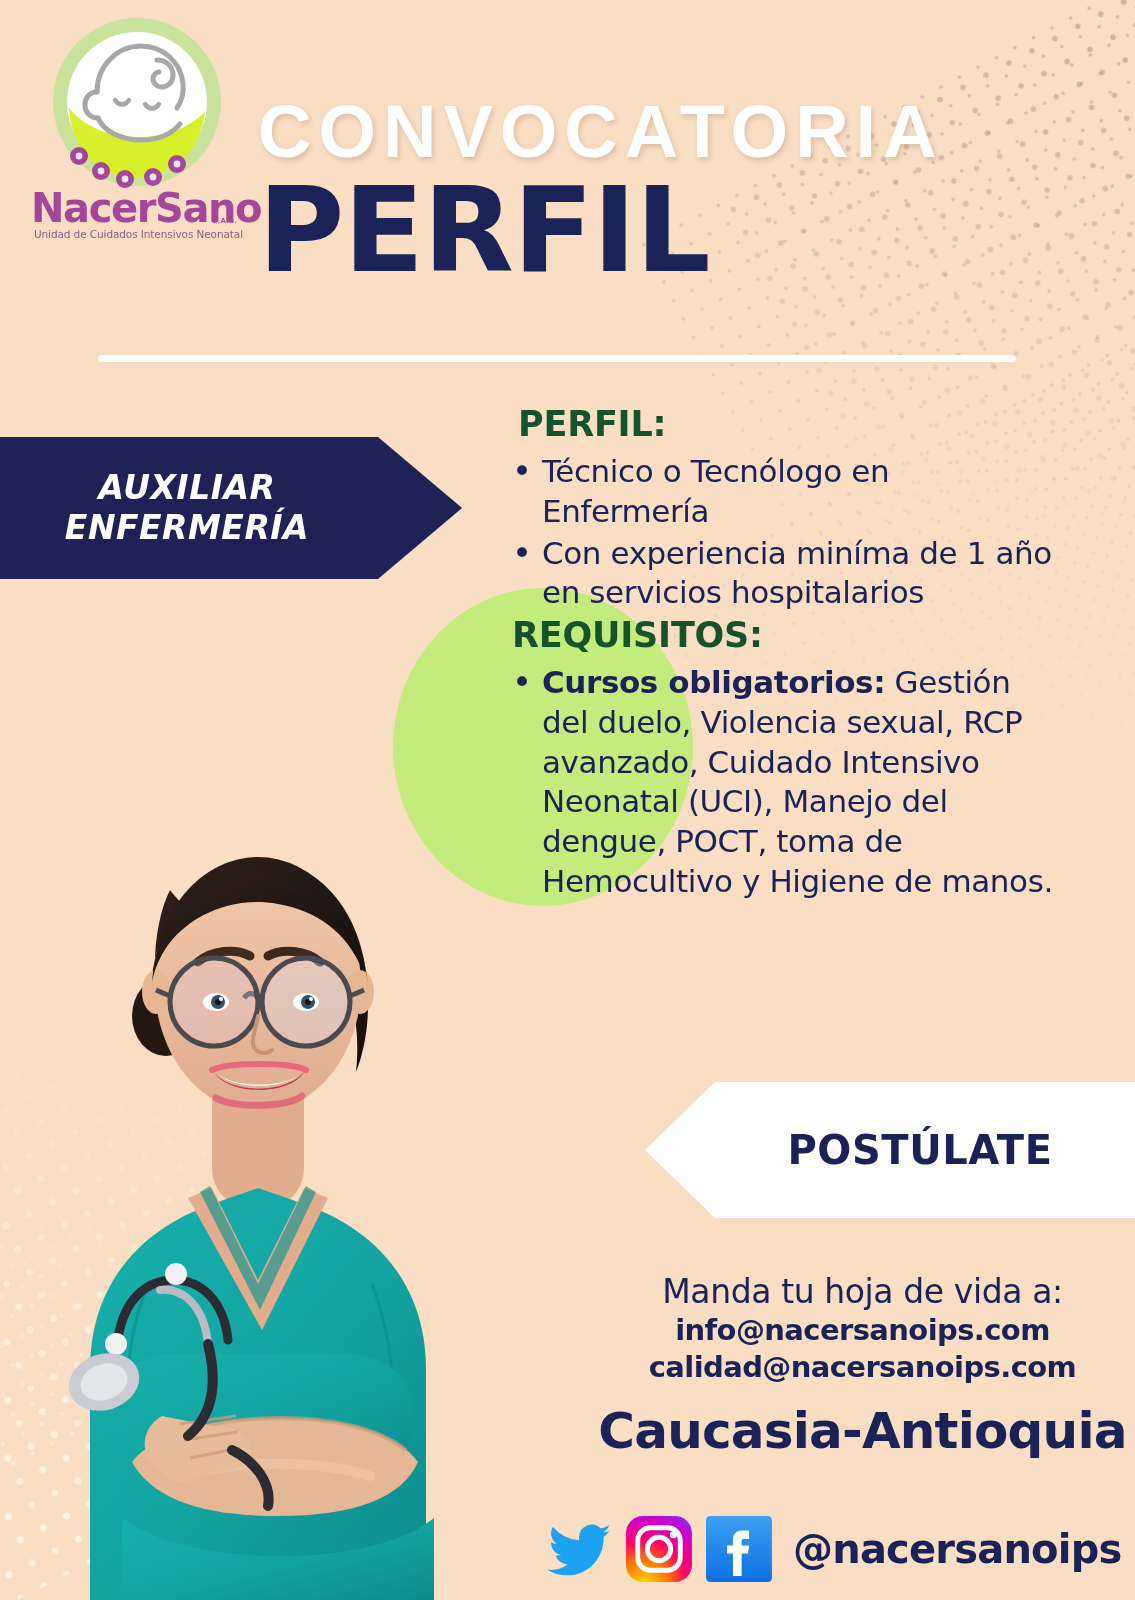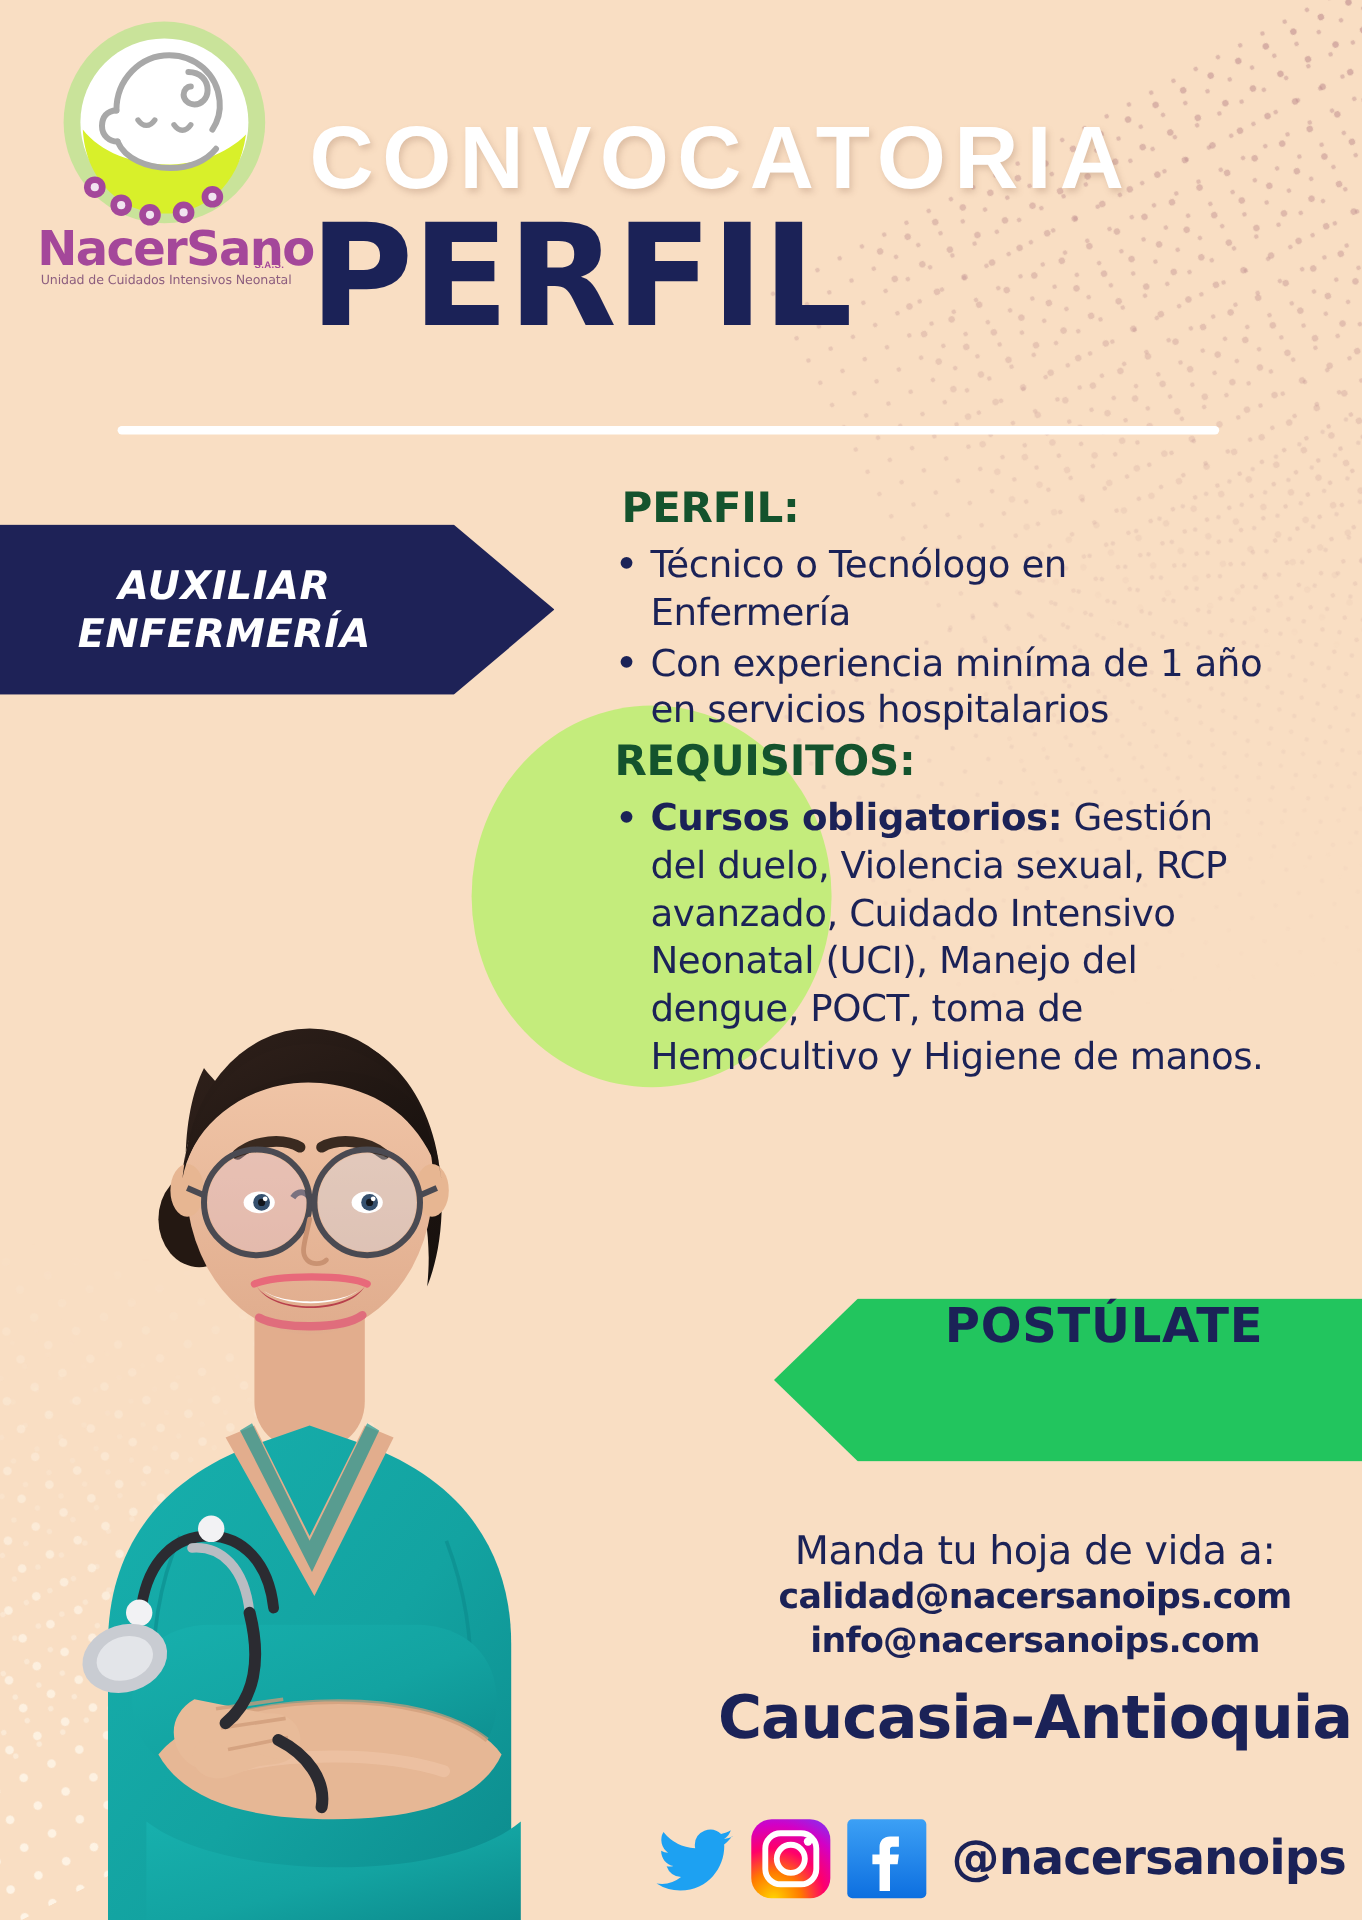--- a/index.html
+++ b/index.html
@@ -151,23 +151,23 @@
   ul.bullets li::before{
     content:"•"; position:absolute; left:12px; top:-2px;
     font-size:34px; color:#1b2257; line-height:1.28;
   }
   ul.bullets li b{ font-weight:700; }
 
   
   .cta-banner{
     position:absolute; left:645px; top:1082px;
     width:490px; height:136px;
-    background:#22c55e;
+    background:#ffffff;
     clip-path:polygon(70px 0, 490px 0, 490px 136px, 70px 136px, 0 68px);
-    display:flex; justify-content:center;
+    display:flex; align-items:center; justify-content:center;
     padding-left:60px;
   }
   .cta-text{
     color:#1b2257; font-size:40px; font-weight:700;
     letter-spacing:.6px;
     font-family:"DejaVu Sans", sans-serif;
   }
 
   
   .contact{ position:absolute; left:590px; top:1272px; width:545px; text-align:center; }
@@ -267,22 +267,22 @@
       <li><b>Cursos obligatorios:</b><span> Gestión del duelo, Violencia sexual, RCP avanzado, Cuidado Intensivo Neonatal (UCI), Manejo del dengue, POCT, toma de Hemocultivo y Higiene de manos.</span></li>
     </ul>
   </div>
 
   <div class="cta-banner">
     <span class="cta-text">POSTÚLATE</span>
   </div>
 
   <div class="contact">
     <div class="contact-lead">Manda tu hoja de vida a:</div>
+    <div class="contact-mail">info@nacersanoips.com</div>
     <div class="contact-mail">calidad@nacersanoips.com</div>
-    <div class="contact-mail">info@nacersanoips.com</div>
     <div class="contact-city">Caucasia-Antioquia</div>
   </div>
 
   <div class="social">
     <svg class="soc-icon" viewBox="0 0 64 64">
       <path fill="#1da1f2" d="M62 14.5c-2.2 1-4.5 1.6-7 1.9 2.5-1.5 4.4-3.9 5.3-6.7-2.3 1.4-4.9 2.4-7.7 2.9A12.1 12.1 0 0 0 32 20.9c0 1 .1 1.9.3 2.8A34.3 34.3 0 0 1 7.4 11a12.1 12.1 0 0 0 3.7 16.2 12 12 0 0 1-5.5-1.5v.1c0 5.9 4.2 10.8 9.7 11.9a12.2 12.2 0 0 1-5.4.2 12.1 12.1 0 0 0 11.3 8.4A24.3 24.3 0 0 1 2 51.3a34.2 34.2 0 0 0 18.6 5.5c22.3 0 34.5-18.5 34.5-34.5l-.1-1.6c2.4-1.7 4.4-3.8 6-6.2z"></path>
     </svg>
     <svg class="soc-icon" viewBox="0 0 64 64">
       <defs>
         <radialGradient id="igg" cx="28%" cy="102%" r="125%">

